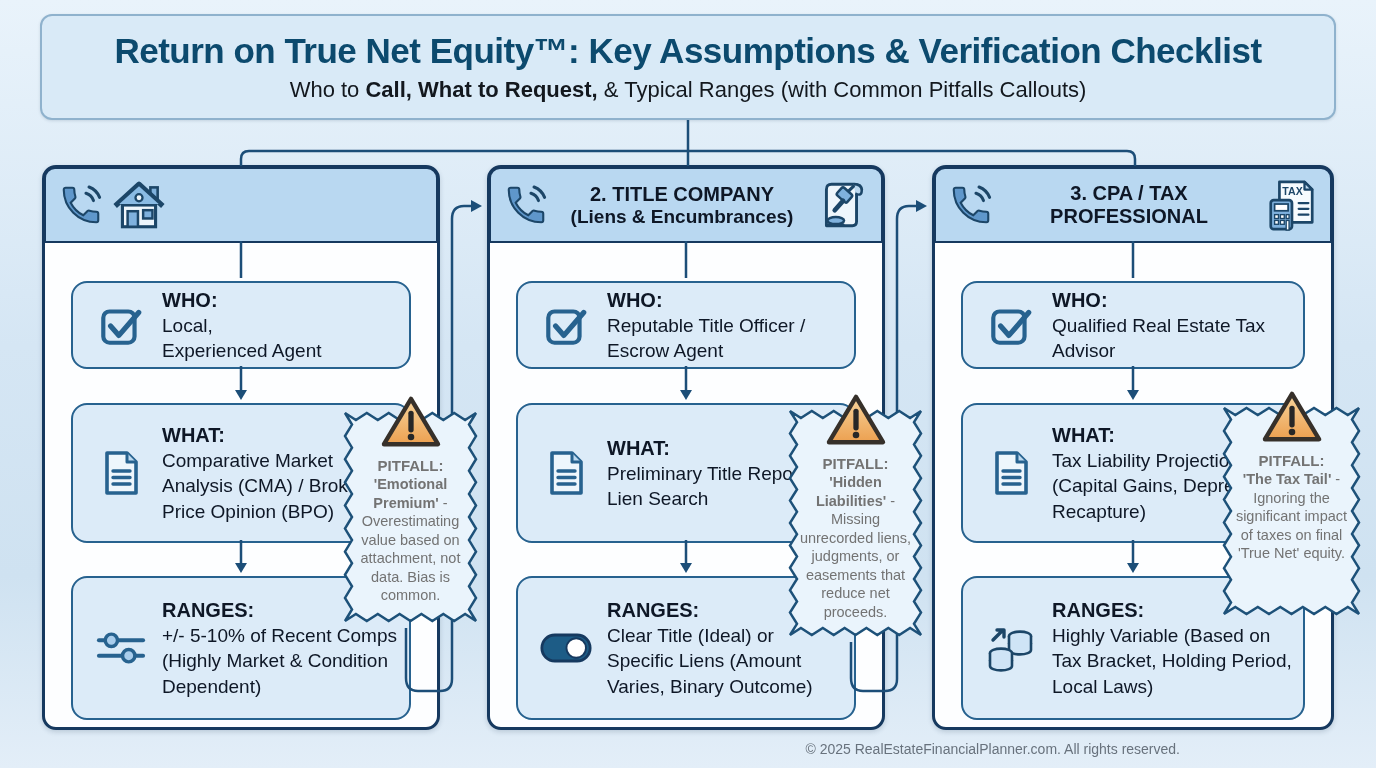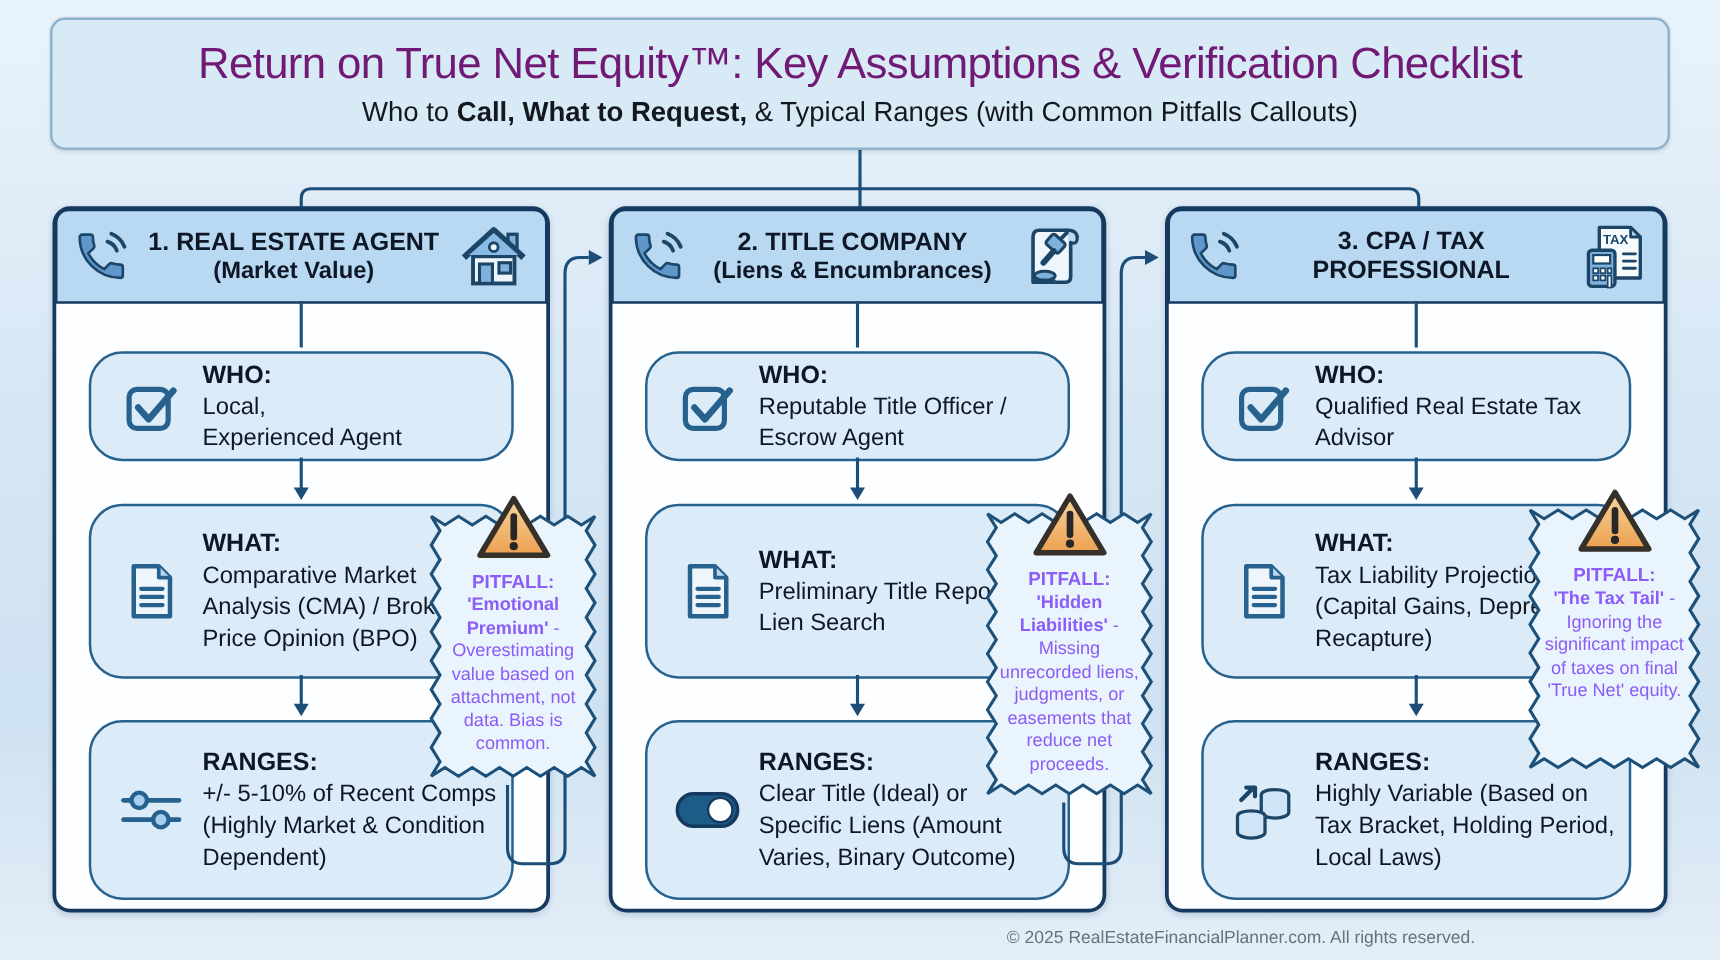--- a/index.html
+++ b/index.html
@@ -9,59 +9,59 @@
     background:linear-gradient(180deg,#e9f3fb 0%,#d5e6f4 45%,#cfe2f1 75%,#e3eef8 100%);
   }
   
   .title-box{
     position:absolute;left:40px;top:14px;width:1296px;height:106px;
     background:#d9eaf7;border:2px solid #8fb2cd;border-radius:12px;
     box-shadow:0 1px 3px rgba(30,60,90,.15);
     display:flex;flex-direction:column;align-items:center;justify-content:center;gap:6px;
     z-index:1;box-sizing:border-box;
   }
-  .title-box h1{margin:0;font-size:35px;font-weight:normal;letter-spacing:-.5px;color:#701a75;}
+  .title-box h1{margin:0;font-size:35px;font-weight:bold;letter-spacing:-.5px;color:#0c4a6e;}
   .title-box .subtitle{font-size:22px;color:#13181e;}
   .title-box .subtitle b{font-weight:bold;}
   
   .column{
     position:absolute;top:165px;height:565px;
     background:#fdfeff;border:3px solid #16395f;border-radius:14px;
     box-shadow:0 2px 5px rgba(20,50,80,.18);z-index:1;box-sizing:border-box;
   }
   .col-header{
     position:absolute;left:-1px;top:-1px;right:-1px;height:76px;
     background:#b9d8f1;border:2px solid #16395f;border-radius:11px 11px 0 0;
     display:flex;align-items:center;padding:0 12px;box-sizing:border-box;gap:6px;
   }
   .col-title{flex:1;text-align:center;line-height:1.15;}
   .col-title .l1{font-size:20px;font-weight:bold;}
   .col-title .l2{font-size:19px;font-weight:bold;}
   .hicon{flex:none;display:flex;align-items:flex-end;justify-content:center;}
   
   .row{
     position:absolute;left:26px;right:26px;
-    background:#dcebf8;border:2.5px solid #27628f;border-radius:27px;
+    background:#dcebf8;border:2.5px solid #27628f;border-radius:16px;
     display:flex;align-items:center;box-sizing:border-box;
     padding:6px 10px 6px 22px;gap:15px;
   }
   .box-who{top:113px;height:88px;}
   .box-what{top:235px;height:140px;}
   .box-ranges{top:408px;height:144px;}
   .ricon{flex:none;width:52px;display:flex;align-items:center;justify-content:center;}
   .row-text{flex:1;min-width:0;}
   .row-label{font-size:20px;font-weight:bold;line-height:1.3;}
   .row-body{font-size:19px;line-height:1.32;white-space:pre-line;max-width:266px;}
   
   .pitfall{position:absolute;z-index:3;}
   .burst{position:absolute;inset:0;width:100%;height:100%;}
   .warn{position:absolute;top:-16px;left:50%;transform:translateX(-50%);}
   .pitfall-text{
     position:relative;padding:46px 12px 8px 12px;text-align:center;
-    font-size:14.5px;line-height:1.28;color:#8b5cf6;
+    font-size:14.5px;line-height:1.28;color:#737373;
   }
   .pf-label{font-weight:bold;font-size:15px;}
   .pf-body b{font-weight:bold;}
   
   #connectors{position:absolute;inset:0;z-index:2;pointer-events:none;}
   .footer{
     position:absolute;top:741px;right:196px;font-size:14px;color:#68727d;z-index:1;
   }
 </style>
 </head>
@@ -73,24 +73,20 @@
 </div>
 
 <section class="column" style="left:42px;width:398px">
   <header class="col-header">
     <span class="hicon">
       <svg width="46" height="46" viewBox="0 0 24 24">
           <path d="M6.62 10.79c1.44 2.83 3.76 5.14 6.59 6.59l2.2-2.2c.27-.27.67-.36 1.02-.24 1.12.37 2.33.57 3.57.57.55 0 1 .45 1 1V20c0 .55-.45 1-1 1-9.39 0-17-7.61-17-17 0-.55.45-1 1-1h3.5c.55 0 1 .45 1 1 0 1.25.2 2.45.57 3.57.11.35.03.74-.25 1.02l-2.2 2.2z" fill="#5f97cb" stroke="#1c4668" stroke-width="1.1"></path>
           <path d="M14.6 5.9a6 6 0 0 1 3.9 3.8M16.2 2.6a9.6 9.6 0 0 1 5.5 5.4" fill="none" stroke="#1c4668" stroke-width="1.6" stroke-linecap="round"></path>
         </svg>
     </span>
-    <div class="col-title">
-      <div class="l1">1. REAL ESTATE AGENT</div>
-      <div class="l2">(Market Value)</div>
-    </div>
     <span class="hicon">
       <svg width="58" height="54" viewBox="0 0 56 52">
           <rect x="39" y="9" width="7" height="11" fill="#7fb1dd" stroke="#1c4668" stroke-width="2.5"></rect>
           <rect x="12" y="26" width="32" height="21" fill="#eef6fc" stroke="#1c4668" stroke-width="3"></rect>
           <path d="M5 27 28 6l23 21" fill="none" stroke="#1c4668" stroke-width="5" stroke-linejoin="round"></path>
           <path d="M9 25 28 8l19 17z" fill="#8abbe4"></path>
           <circle cx="28" cy="19" r="3.4" fill="#eef6fc" stroke="#1c4668" stroke-width="2.2"></circle>
           <rect x="17" y="32" width="10" height="15" fill="#7fb1dd" stroke="#1c4668" stroke-width="2.4"></rect>
           <rect x="32" y="31" width="9" height="8" fill="#7fb1dd" stroke="#1c4668" stroke-width="2.4"></rect>
         </svg>

